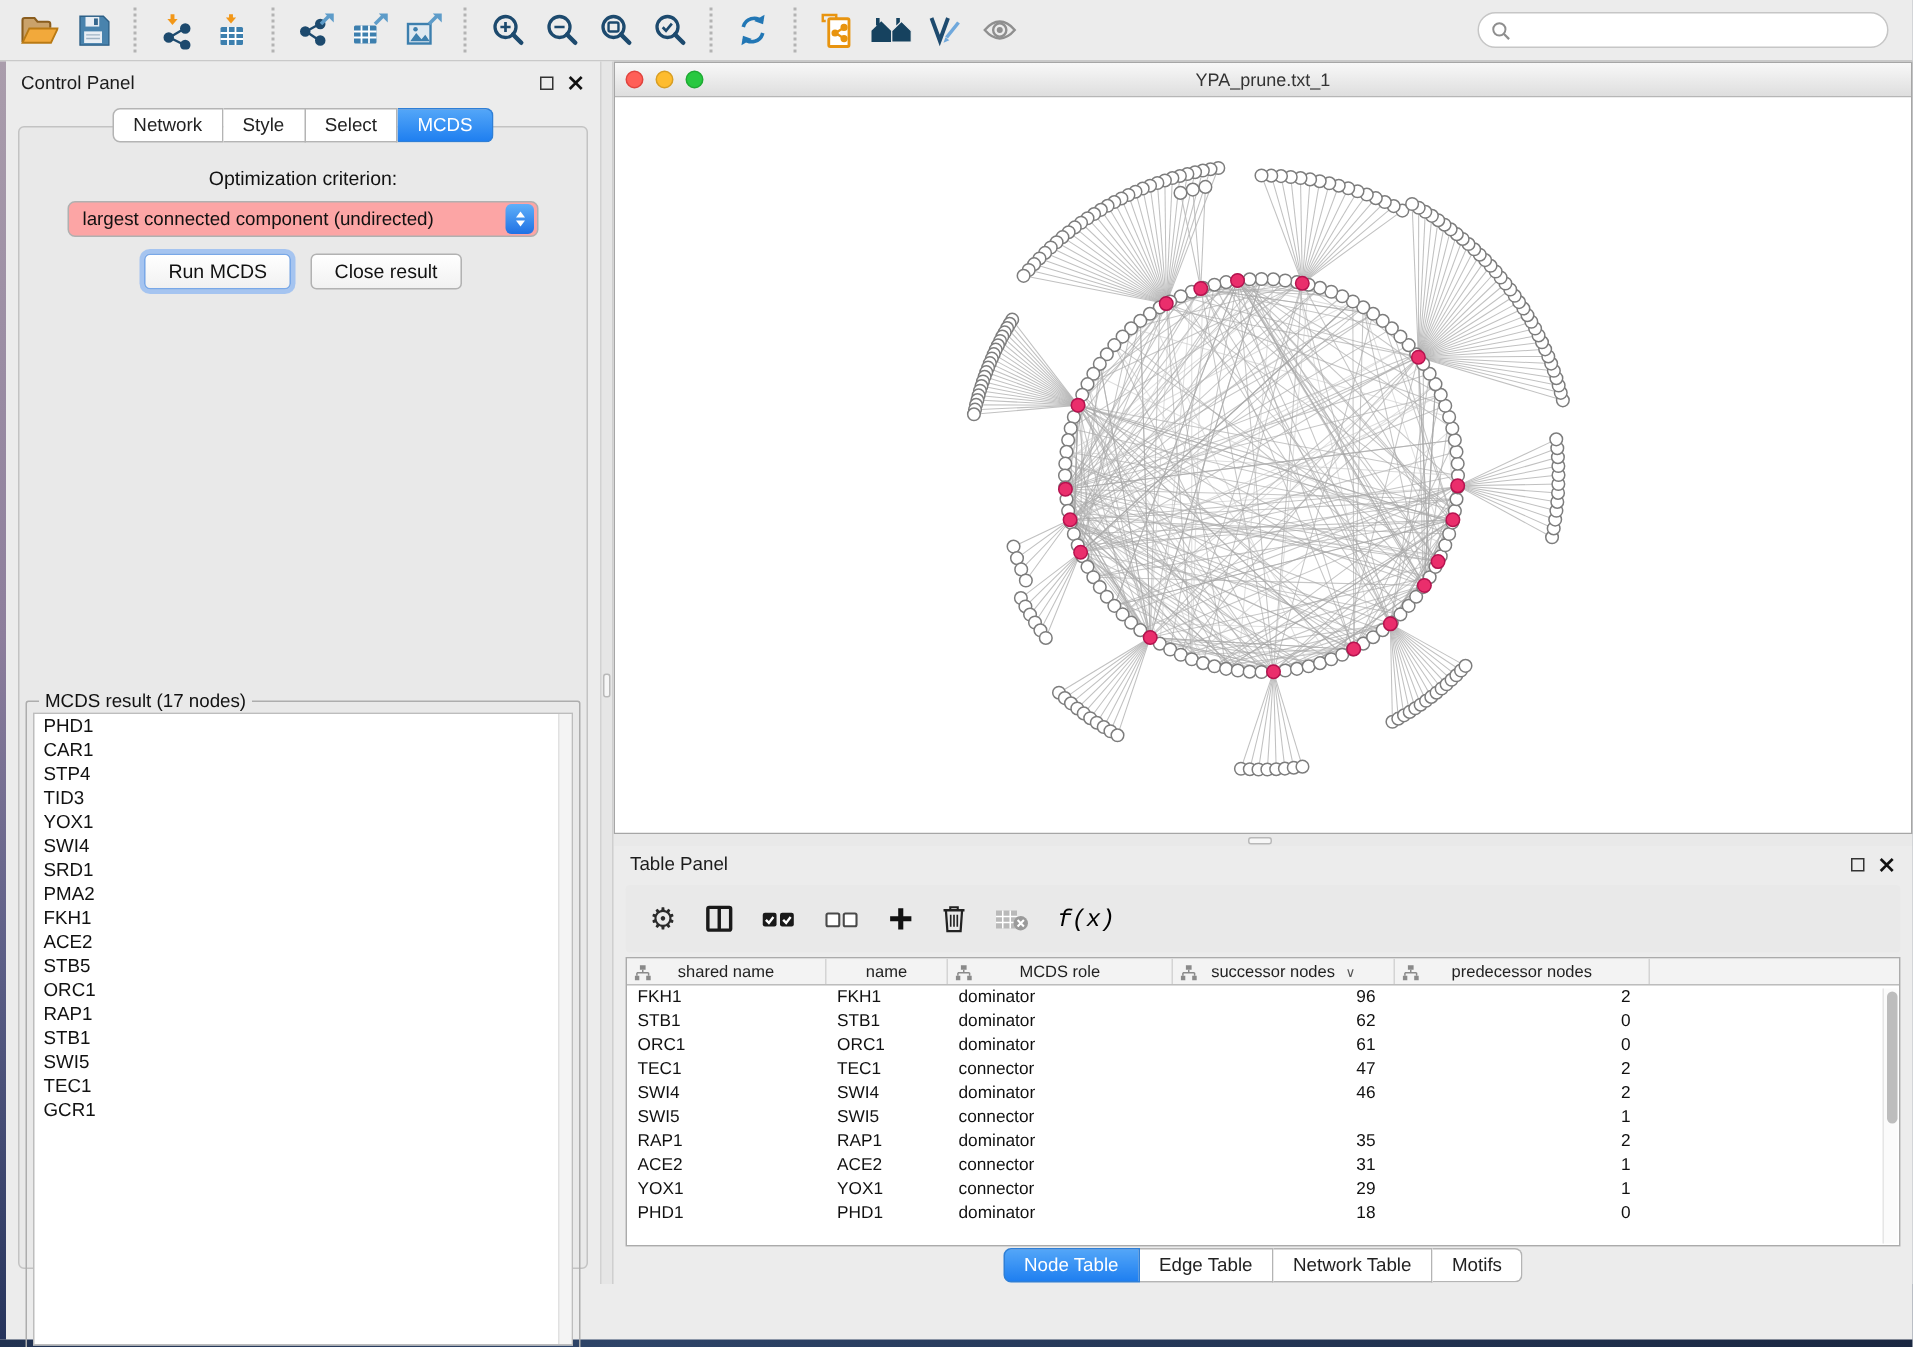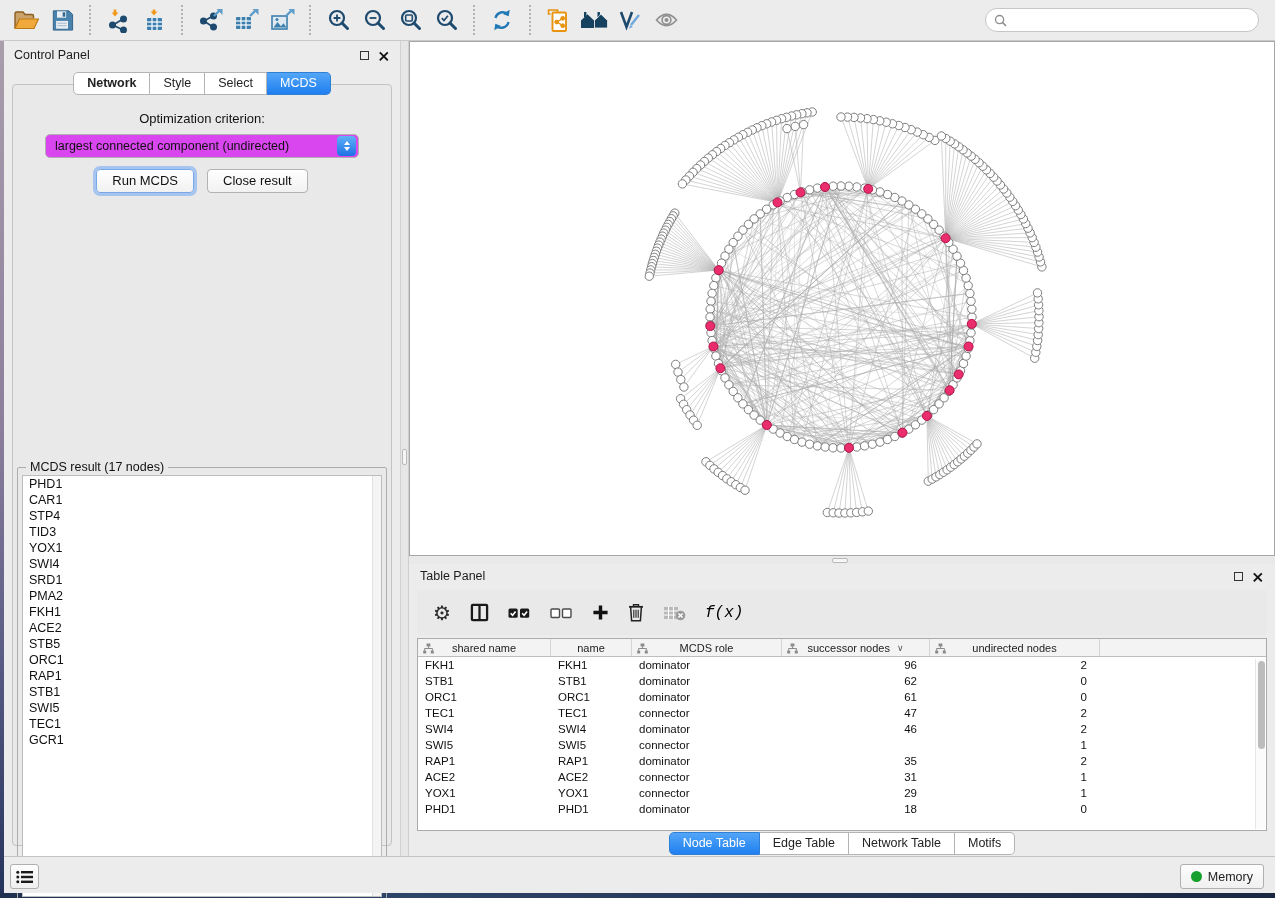--- a/index.html
+++ b/index.html
@@ -23,27 +23,27 @@
   
   .control-region { position:absolute; left:4px; top:41px; width:396px; height:815px; background:#ececec; }
   .cp-titlebar { height:28px; display:flex; align-items:center; padding:0 10px; }
   .panel-title { font-size:12.5px; color:#1c1c1c; }
   .win-icons { margin-left:auto; display:flex; align-items:center; gap:8px; }
   .wsquare { width:9px; height:9px; border:1.5px solid #333; display:inline-block; cursor:pointer; }
   .wclose { font-size:15px; font-weight:bold; color:#111; line-height:9px; cursor:pointer; }
   .seg-tabs { position:absolute; top:31px; left:0; right:0; display:flex; justify-content:center; z-index:5; }
   .seg { background:#fff; border:1px solid #b4b4b4; border-left:none; padding:3px 13px 4px;
          font-size:12.5px; cursor:pointer; }
-  .seg:first-child { border-left:1px solid #b4b4b4; border-radius:5px 0 0 5px;font-weight:bold; }
+  .seg:first-child { border-left:1px solid #b4b4b4; border-radius:5px 0 0 5px; }
   .seg:last-child { border-radius:0 5px 5px 0; }
   .seg.sel { background:linear-gradient(#53a6f8,#1f7ff0); border-color:#2f7fd6; color:#fff; }
   .cp-card { position:absolute; left:8px; top:43px; width:380px; height:762px;
              background:#e9e9e9; border:1px solid #c3c3c3; border-radius:4px; }
   .opt-label { position:absolute; top:26px; left:0; right:0; text-align:center; font-size:13px; color:#111; }
-  .dropdown { position:absolute; top:49px; left:32px; width:314px; height:24px; background:#d946ef;
+  .dropdown { position:absolute; top:49px; left:32px; width:314px; height:24px; background:#fca5a5;
               border:1px solid #b0b0b0; border-radius:5px; display:flex; align-items:center; cursor:pointer; }
   .dropdown .dval { flex:1; padding-left:9px; font-size:12.5px; color:#111; white-space:nowrap; }
   .stepper { width:19px; height:20px; margin:1px 2px 1px 0; border-radius:4px;
              background:linear-gradient(#5fb0f9,#2071e4); display:flex; flex-direction:column;
              align-items:center; justify-content:center; gap:2px; }
   .stepper i { width:0; height:0; border-left:3.5px solid transparent; border-right:3.5px solid transparent; }
   .stepper .up { border-bottom:4px solid #fff; } .stepper .dn { border-top:4px solid #fff; }
   .btn-row { position:absolute; top:84px; left:0; right:0; display:flex; justify-content:center; gap:13px; }
   .mbtn { background:linear-gradient(#ffffff,#f1f1f1); border:1px solid #b2b2b2; border-radius:4px;
           padding:3px 15px 4px; font-size:13px; color:#111; cursor:pointer; }
@@ -338,20 +338,26 @@
         </div>
       </div>
     </div>
   </div>
 
   <div class="vsplit">
       <div class="vgrip"></div>
     </div>
 
   <div class="net-window">
+    <div class="net-titlebar">
+      <span class="tl red"></span>
+      <span class="tl yellow"></span>
+      <span class="tl green"></span>
+      <span class="net-title">YPA_prune.txt_1</span>
+    </div>
     <div class="net-content">
       <svg id="netsvg" width="864" height="490" viewBox="0 0 864 490">
           <line x1="367.5" y1="137.4" x2="553.5" y2="205.5" stroke="#a8a8a8" stroke-width="0.7" opacity="0.65"></line>
           <line x1="367.5" y1="137.4" x2="559.9" y2="275.6" stroke="#a8a8a8" stroke-width="0.7" opacity="0.65"></line>
           <line x1="367.5" y1="137.4" x2="384.5" y2="374.5" stroke="#a8a8a8" stroke-width="0.7" opacity="0.65"></line>
           <line x1="367.5" y1="137.4" x2="301.0" y2="267.8" stroke="#a8a8a8" stroke-width="0.7" opacity="0.65"></line>
           <line x1="367.5" y1="137.4" x2="323.2" y2="177.6" stroke="#a8a8a8" stroke-width="0.7" opacity="0.65"></line>
           <line x1="367.5" y1="137.4" x2="303.8" y2="220.6" stroke="#a8a8a8" stroke-width="0.7" opacity="0.65"></line>
           <line x1="367.5" y1="137.4" x2="446.8" y2="122.0" stroke="#a8a8a8" stroke-width="0.7" opacity="0.65"></line>
           <line x1="367.5" y1="137.4" x2="305.9" y2="291.0" stroke="#a8a8a8" stroke-width="0.7" opacity="0.65"></line>
@@ -1223,21 +1229,21 @@
             <span>successor nodes</span>
             <span class="sortv">∨</span>
           </div>
           <div class="th" style="width: 170px;">
             <span class="hier"><svg width="11" height="11" viewBox="0 0 11 11">
                 <rect x="3.6" y="0.5" width="3.8" height="3" fill="#8a8a8a"></rect>
                 <path d="M5.5 3.5v2M1.6 5.5v2M9.4 5.5v2M1.6 5.5h7.8" stroke="#8a8a8a" fill="none"></path>
                 <rect x="0.2" y="7.5" width="3" height="3" fill="#8a8a8a"></rect>
                 <rect x="7.8" y="7.5" width="3" height="3" fill="#8a8a8a"></rect>
               </svg></span>
-            <span>undirected nodes</span>
+            <span>predecessor nodes</span>
           </div>
         </div>
       <div>
           <div class="trow">
             <div class="td l" style="width: 133px;">FKH1</div>
             <div class="td l" style="width: 81px;">FKH1</div>
             <div class="td l" style="width: 150px;">dominator</div>
             <div class="td r" style="width: 148px;">96</div>
             <div class="td r" style="width: 170px;">2</div>
           </div>
@@ -1310,30 +1316,14 @@
         </div>
     </div>
     <div class="tp-tabs">
         <div class="btab sel">Node Table</div>
         <div class="btab">Edge Table</div>
         <div class="btab">Network Table</div>
         <div class="btab">Motifs</div>
       </div>
   </div>
 
-  <div class="status-bar">
-    <div class="list-btn">
-      <svg width="17" height="14" viewBox="0 0 17 14">
-        <circle cx="1.8" cy="2.2" r="1.5" fill="#1a1a1a"></circle>
-          <rect x="5" y="1" width="12" height="2.4" fill="#1a1a1a"></rect>
-        <circle cx="1.8" cy="7" r="1.5" fill="#1a1a1a"></circle>
-          <rect x="5" y="5.8" width="12" height="2.4" fill="#1a1a1a"></rect>
-        <circle cx="1.8" cy="11.8" r="1.5" fill="#1a1a1a"></circle>
-          <rect x="5" y="10.6" width="12" height="2.4" fill="#1a1a1a"></rect>
-      </svg>
-    </div>
-    <div class="mem-btn">
-      <span class="mem-dot"></span>
-      <span>Memory</span>
-    </div>
-  </div>
 
 </div>
 
 </body></html>

